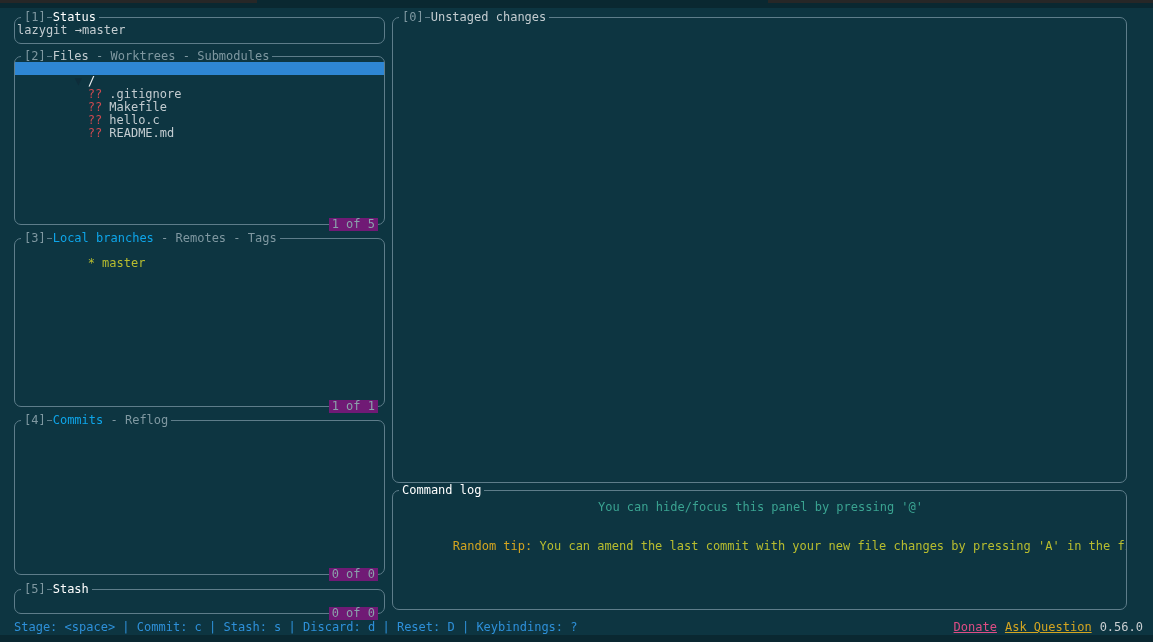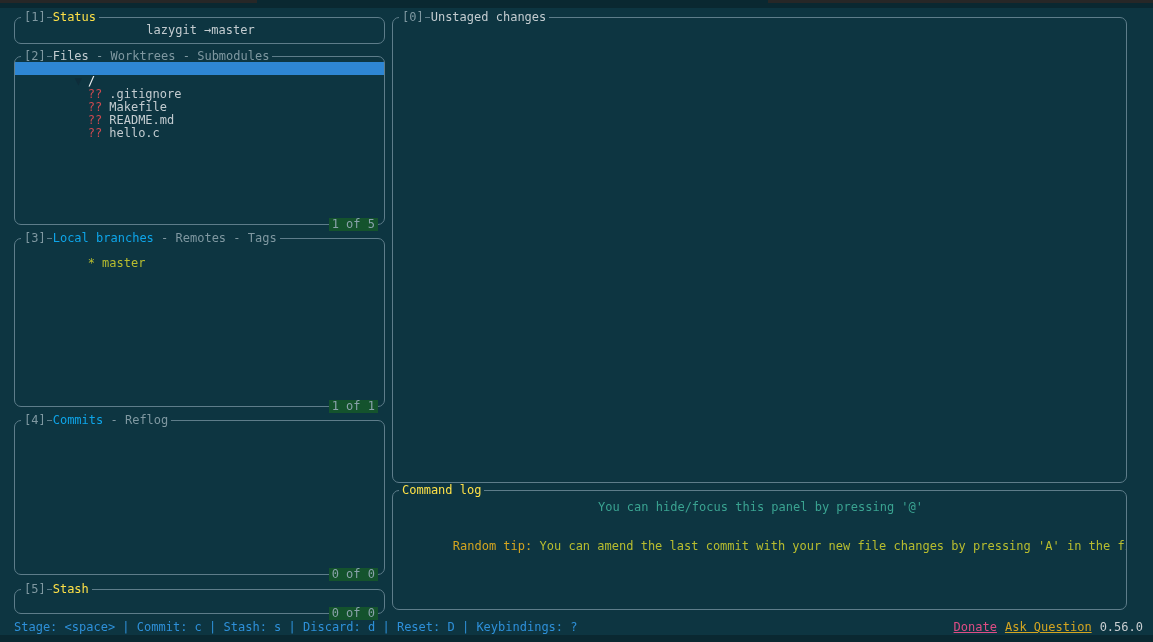--- a/index.html
+++ b/index.html
@@ -21,26 +21,26 @@
   #p-branches{left:14px; top:238px; width:371px; height:169px;}
   #p-commits {left:14px; top:420px; width:371px; height:155px;}
   #p-stash   {left:14px; top:589px; width:371px; height:25px;}
   #p-main    {left:392px;top:17px;  width:735px; height:466px;}
   #p-log     {left:392px;top:490px; width:735px; height:120px;}
 
   .ptitle{position:absolute;top:-7px;left:6px;height:13px;display:flex;align-items:center;
           background:#0d3541;padding:0 3px;white-space:pre;}
   .dash{display:inline-block;width:5px;height:1px;background:#5e7d8a;margin:0 1px;}
   .pkey{color:#7f98a1;}
-  .t-dim{color:#fde047;text-align:right;}
-  .t-bright{color:#c3ccd0;text-align:center;}
+  .t-dim{color:#ffffff;text-align:right;}
+  .t-bright{color:#c3ccd0;}
   .t-tab-active{color:#0ea5e9;}
   .t-tabs{color:#7f98a1;white-space:pre;}
   .pcount{position:absolute;bottom:-7px;right:6px;height:13px;line-height:13px;
-          background:#14532d;padding:0 3px;color:#8aa2ab;white-space:pre;}
+          background:#701a75;padding:0 3px;color:#8aa2ab;white-space:pre;}
 
   .pbody{position:relative;width:100%;height:100%;overflow:hidden;box-sizing:border-box;}
   .pad-status{padding:6px 0 0 2px;}
   .pad-list{padding:5px 0 0 0;}
   .row{height:13px;line-height:13px;white-space:pre;}
   .filerow{padding-left:15px;}
   .sel{background:#2e86d3;color:#ffffff;padding-left:2px;}
   .tri{color:#0e2d3a;}
   .selname{margin-left:6px;color:#f2f6f8;}
   .st-red{color:#cf4a50;}
@@ -90,24 +90,24 @@
       <div class="row sel">
         <span class="tri">▼</span><span class="selname">/</span>
       </div>
       <div class="row filerow">
         <span class="st-red">??</span><span class="name">.gitignore</span>
       </div>
       <div class="row filerow">
         <span class="st-red">??</span><span class="name">Makefile</span>
       </div>
       <div class="row filerow">
-        <span class="st-red">??</span><span class="name">README.md</span>
+        <span class="st-red">??</span><span class="name">hello.c</span>
       </div>
       <div class="row filerow">
-        <span class="st-red">??</span><span class="name">hello.c</span>
+        <span class="st-red">??</span><span class="name">README.md</span>
       </div>
     </div>
     <div class="pcount">1 of 5</div>
   </section>
 
   <section class="panel" id="p-branches">
     <div class="ptitle">
       <span class="pkey">[3]</span><i class="dash"></i><span class="t-tab-active">Local branches</span><span class="t-tabs"> - Remotes - Tags</span>
     </div>
     <div class="pbody pad-list">

